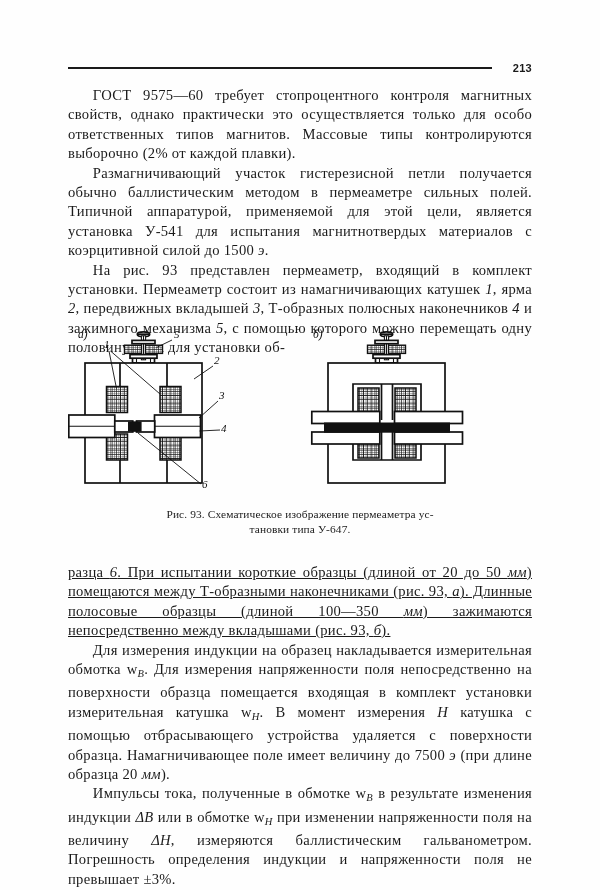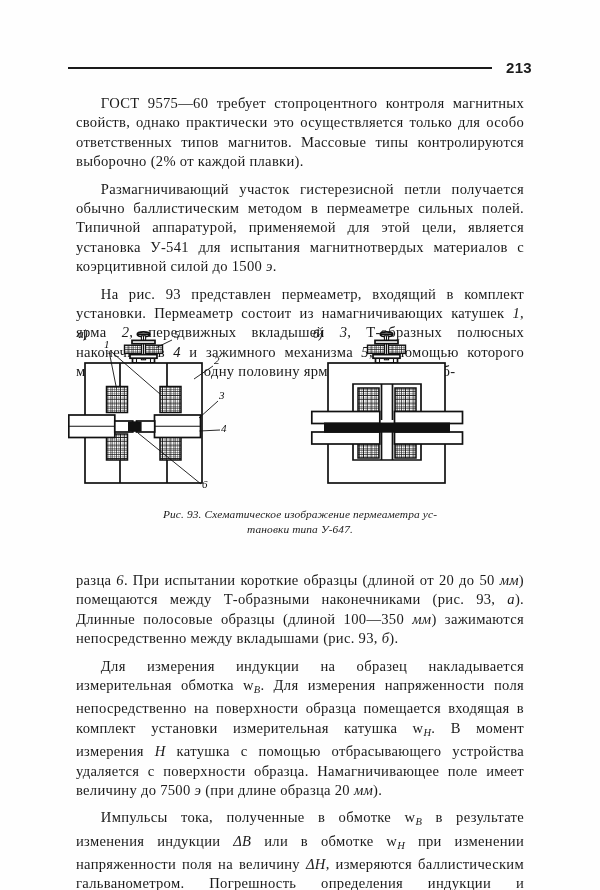--- a/index.html
+++ b/index.html
@@ -37,45 +37,46 @@
     left: 0;
     top: 9px;
     width: 424px;
     height: 2.2px;
     background: #1a1a1a;
   }
   .page-number {
     position: absolute;
     right: 0;
     top: 0;
-    font-size: 15px;
+    font-size: 11px;
     font-weight: bold;
     letter-spacing: 0.3px;
     line-height: 20px;
     font-family: "Liberation Sans", sans-serif;
   }
 
   
   .textblock {
     position: absolute;
     left: 68px;
     width: 464px;
     font-size: 14.6px;
     line-height: 19.4px;
     text-align: justify;
     text-justify: inter-word;
     letter-spacing: 0.02em;
   }
   .textblock p {
-    margin: 8px;
+    margin: 0;
     text-indent: 1.7em;
     text-align: justify;
   }
   .textblock p.noindent {
     text-indent: 0;
+    text-decoration: underline;
   }
 
   #para-top    { top: 86px; }
   #para-bottom { top: 563px; }
 
   i.it { font-style: italic; }
   .sub {
     font-size: 0.72em;
     vertical-align: -0.28em;
     font-style: italic;
@@ -98,21 +99,20 @@
   }
   .figure-caption {
     position: absolute;
     left: 32px;
     top: 185px;
     width: 400px;
     text-align: center;
     font-size: 11.4px;
     line-height: 14.6px;
     letter-spacing: 0.01em;
-    font-style: italic;
   }
 
   svg { display: block; }
   .ln   { stroke: #111; fill: none; }
   .thin { stroke-width: 1.05; }
   .med  { stroke-width: 1.7; }
   .fillw{ fill: #ffffff; }
   .fillk{ fill: #111111; }
   .lead { stroke: #111; stroke-width: 0.9; fill: none; }
   .numlbl {

